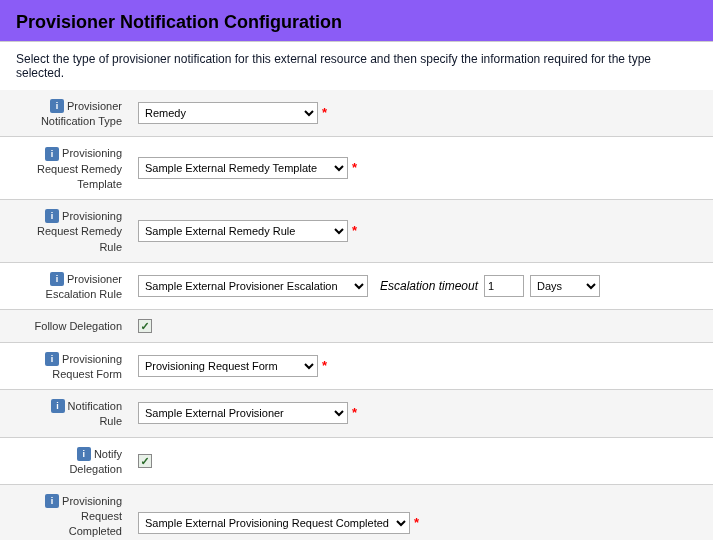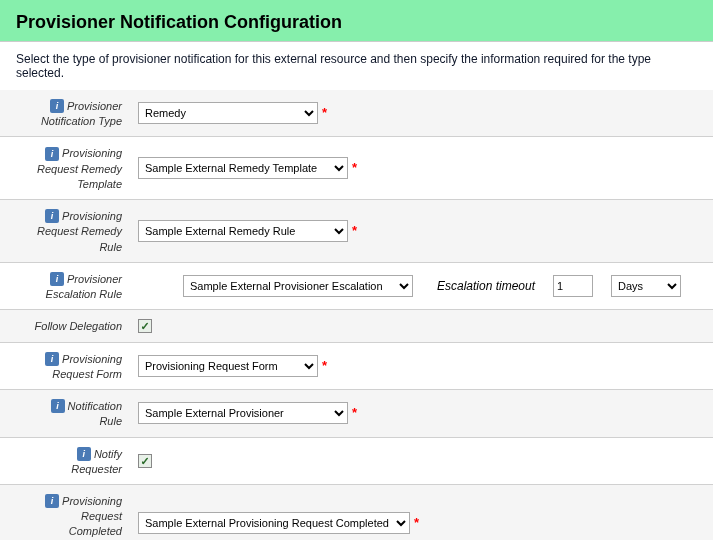--- a/index.html
+++ b/index.html
@@ -9,21 +9,21 @@
       background: #f0f0f0;
       color: #000;
     }
     .page {
       width: 713px;
       min-height: 540px;
       background: #fff;
       padding: 0;
     }
     .header {
-      background: #86efac;
+      background: #8b5cf6;
       padding: 12px 16px 8px 16px;
       border-bottom: 1px solid #ccc;
     }
     .header h1 {
       font-size: 18px;
       font-weight: bold;
       color: #000;
     }
     .description {
       padding: 10px 16px;
@@ -44,21 +44,20 @@
       background: #fff;
     }
     .label-cell {
       width: 130px;
       padding: 8px 8px 8px 25px;
       vertical-align: middle;
       text-align: right;
       color: #333;
       font-size: 11px;
       line-height: 1.3;
-      font-style: italic;
     }
     .control-cell {
       padding: 7px 8px;
       vertical-align: middle;
     }
     .info-icon {
       display: inline-block;
       width: 14px;
       height: 14px;
       background: #4a7ab5;
@@ -99,22 +98,21 @@
       vertical-align: middle;
     }
     .checkbox-check {
       color: #2a6b2a;
       font-size: 11px;
       font-weight: bold;
     }
     .timeout-cell {
       display: flex;
       align-items: center;
-      gap: 18px;
-      margin-left: 45px;
+      gap: 6px;
     }
     input[type="text"] {
       width: 40px;
       height: 22px;
       font-size: 11px;
       border: 1px solid #aaa;
       padding: 1px 3px;
     }
     .select-wide { width: 210px; }
     .select-medium { width: 180px; }
@@ -163,21 +161,21 @@
         </tr>
         <tr class="form-row">
           <td class="label-cell"><span class="info-icon">i</span><span class="label-text">Provisioning<br>Request Form</span></td>
           <td class="control-cell"><select class="select-medium"><option value="Provisioning Request Form">Provisioning Request Form</option></select><span class="required">*</span></td>
         </tr>
         <tr class="form-row">
           <td class="label-cell"><span class="info-icon">i</span><span class="label-text">Notification Rule</span></td>
           <td class="control-cell"><select class="select-wide"><option value="Sample External Provisioner">Sample External Provisioner</option></select><span class="required">*</span></td>
         </tr>
         <tr class="form-row">
-          <td class="label-cell"><span class="info-icon">i</span><span class="label-text">Notify Requester</span></td>
+          <td class="label-cell"><span class="info-icon">i</span><span class="label-text">Notify Delegation</span></td>
           <td class="control-cell"><div class="checkbox-styled">
               <span class="checkbox-check">✓</span>
             </div></td>
         </tr>
         <tr class="form-row">
           <td class="label-cell"><span class="info-icon">i</span><span class="label-text">Provisioning<br>Request Completed<br>Template</span></td>
           <td class="control-cell"><select class="select-xwide"><option value="Sample External Provisioning Request Completed">Sample External Provisioning Request Completed</option></select><span class="required">*</span></td>
         </tr>
         <tr class="form-row">
           <td class="label-cell"><span class="info-icon">i</span><span class="label-text">Provisioning<br>Request Not<br>Completed Template</span></td>

